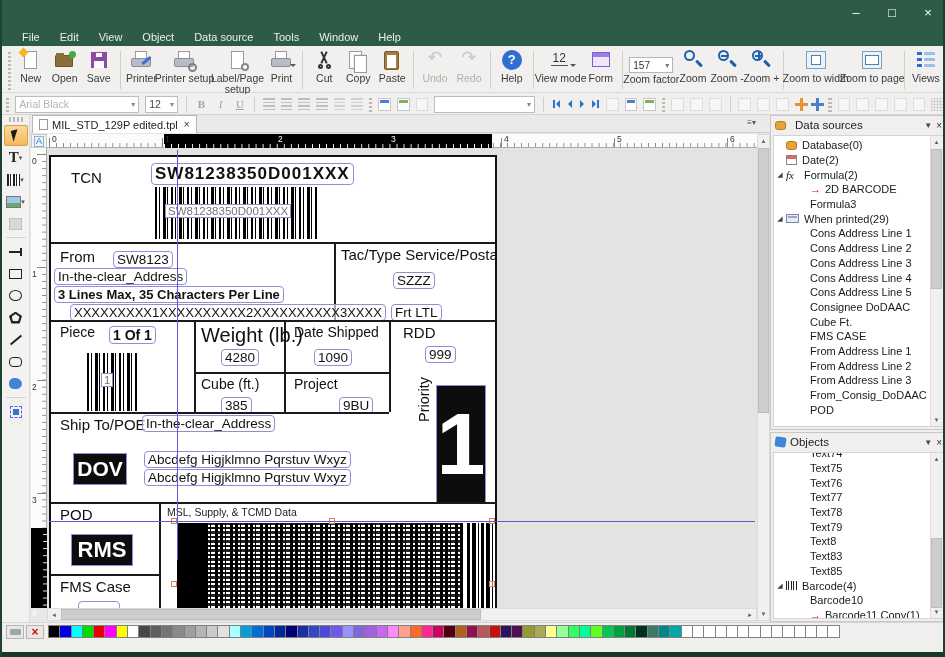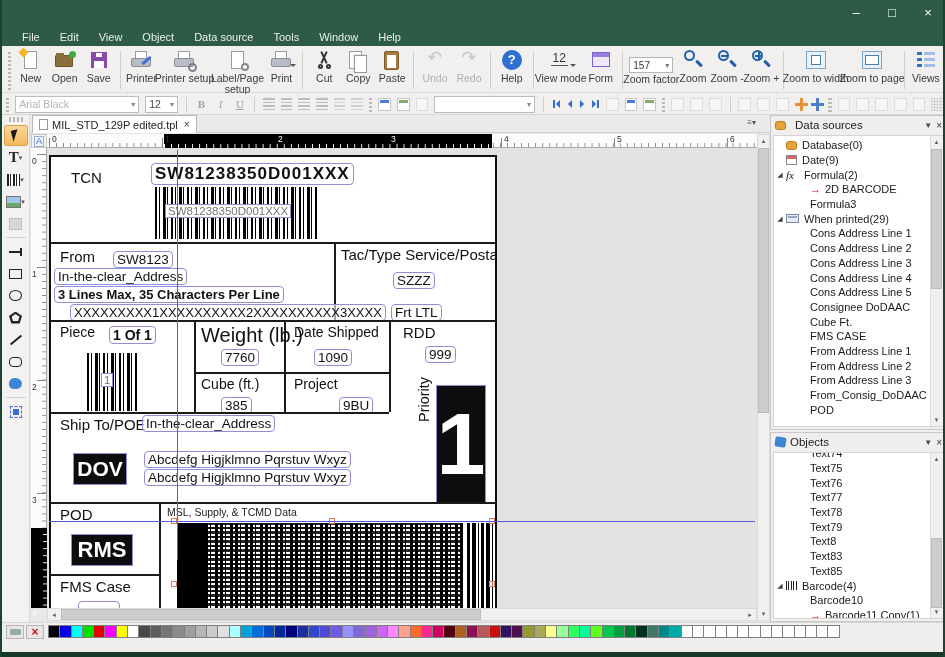--- a/index.html
+++ b/index.html
@@ -555,21 +555,21 @@
 
           <div class="lp lbl" style="left:9px;top:167px;font-size:14px;">Piece</div>
           <div class="lp sbox b" style="left:58px;top:169px;font-size:14px;">1 Of 1</div>
           <div class="lp bc39" style="left:36px;top:196px;width:52px;height:58px;"></div>
           <div class="bctext" style="left:50px;top:216px;">1</div>
           <div class="lp gline" style="left:143px;top:163px;width:2px;height:92px;"></div>
           <div class="lp gline" style="left:233px;top:163px;width:2px;height:92px;"></div>
           <div class="lp gline" style="left:338px;top:163px;width:2px;height:92px;"></div>
           <div class="lp gline" style="left:143px;top:215px;width:197px;height:2px;"></div>
           <div class="lp lbl" style="left:150px;top:167px;font-size:20px;">Weight (lb.)</div>
-          <div class="lp sbox" style="left:170px;top:192px;">7760</div>
+          <div class="lp sbox" style="left:170px;top:192px;">4280</div>
           <div class="lp lbl" style="left:243px;top:167px;font-size:14px;">Date Shipped</div>
           <div class="lp sbox" style="left:263px;top:192px;">1090</div>
           <div class="lp lbl" style="left:352px;top:167px;">RDD</div>
           <div class="lp sbox" style="left:374px;top:189px;">999</div>
           <div class="lp lbl" style="left:150px;top:219px;font-size:14px;">Cube (ft.)</div>
           <div class="lp sbox" style="left:170px;top:240px;">385</div>
           <div class="lp lbl" style="left:243px;top:219px;font-size:14px;">Project</div>
           <div class="lp sbox" style="left:288px;top:240px;">9BU</div>
           <div class="lp prio" style="left:343px;top:227px;width:60px;">Priority</div>
           <div class="lp blackbox" style="left:385px;top:228px;width:50px;height:118px;font-size:88px;">1</div>
@@ -628,21 +628,21 @@
         <div class="pbody">
           <div class="ptree" id="dstree">
               <div class="tree-row">
                 <span class="tri"></span>
                 <span class="ticon dbi"></span>
                 <span class="tlabel">Database(0)</span>
               </div>
               <div class="tree-row">
                 <span class="tri"></span>
                 <span class="ticon cal"></span>
-                <span class="tlabel">Date(9)</span>
+                <span class="tlabel">Date(2)</span>
               </div>
               <div class="tree-row">
                 <span class="tri">◢</span>
                 <span class="ticon fx">fx</span>
                 <span class="tlabel">Formula(2)</span>
               </div>
               <div class="tree-row">
                 <span style="width:36px;flex:none;"></span>
                 <span class="redarrow">→</span>
                 <span class="tlabel">2D BARCODE</span>

